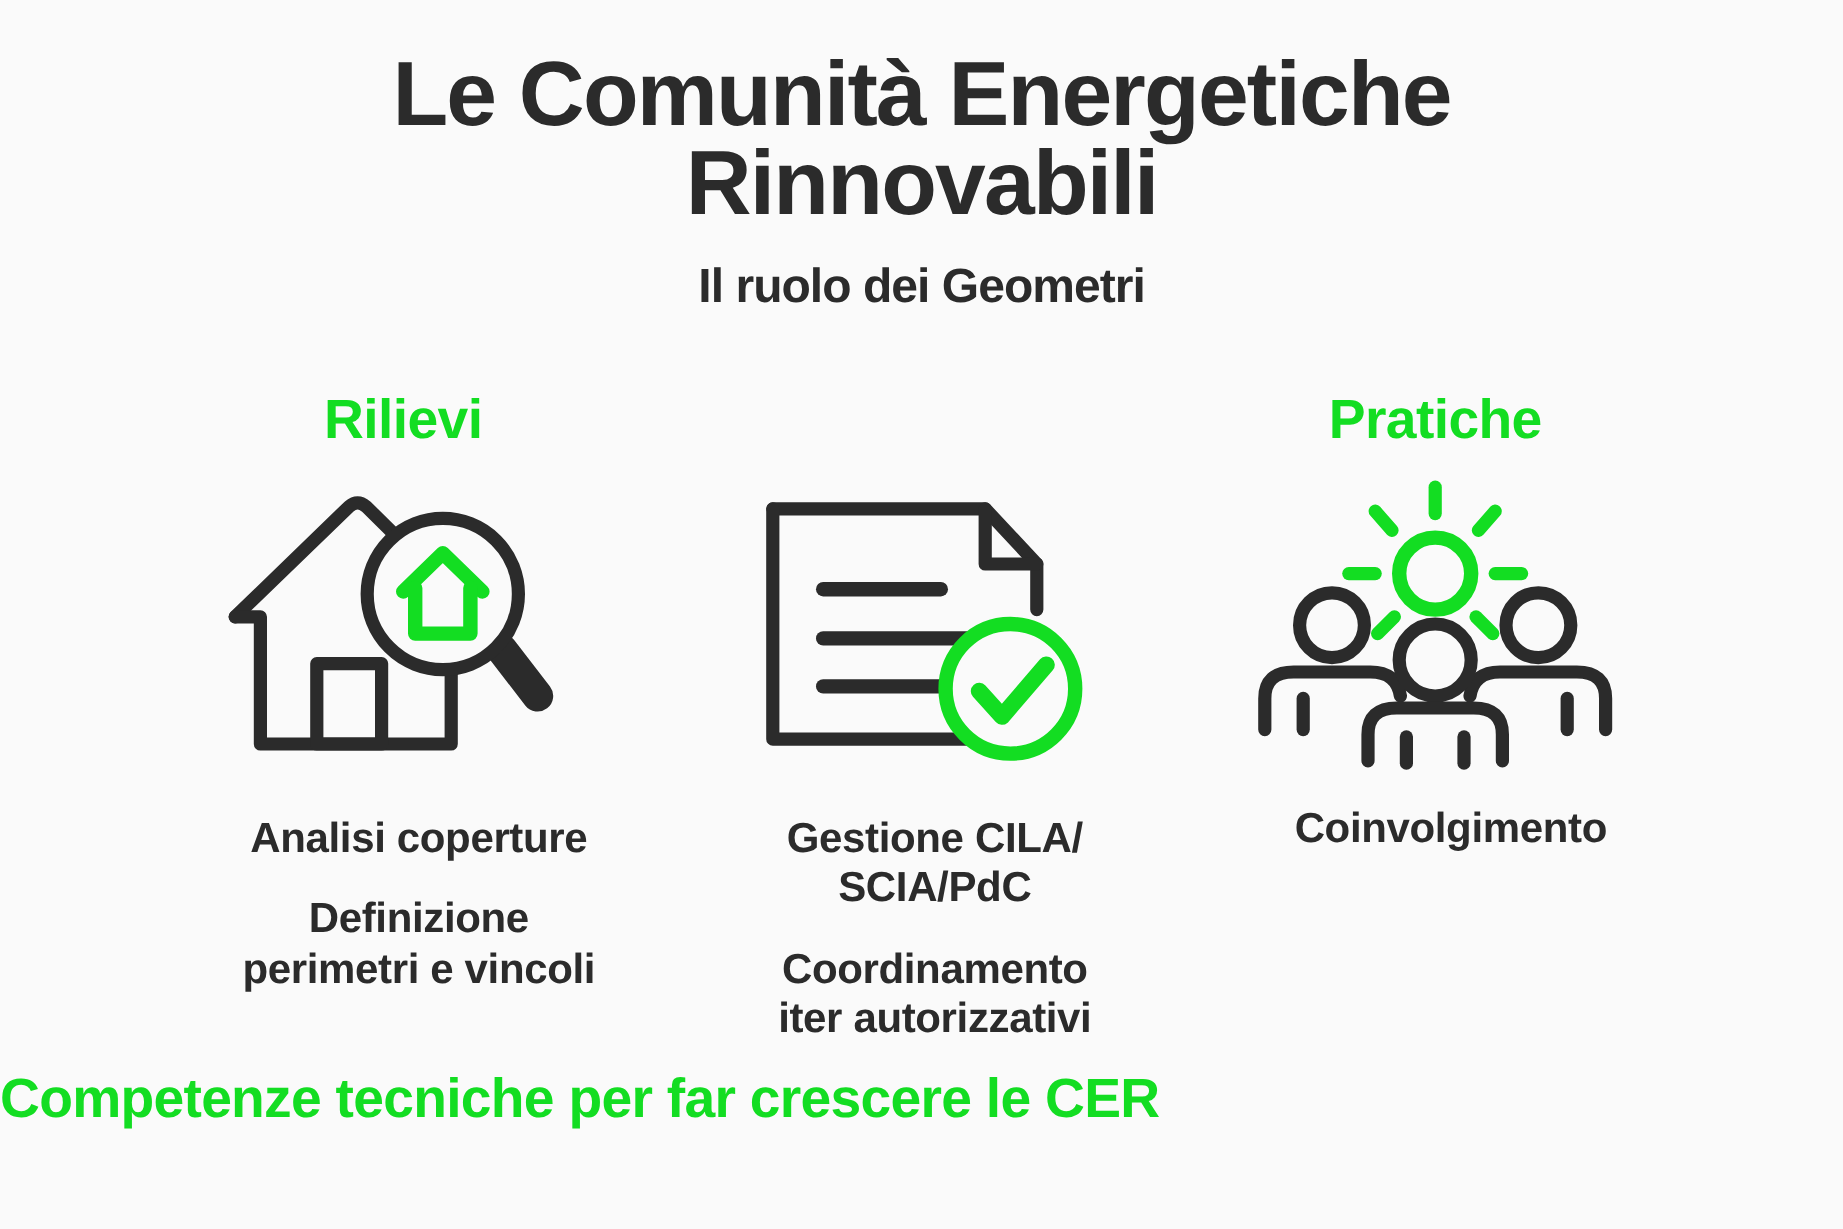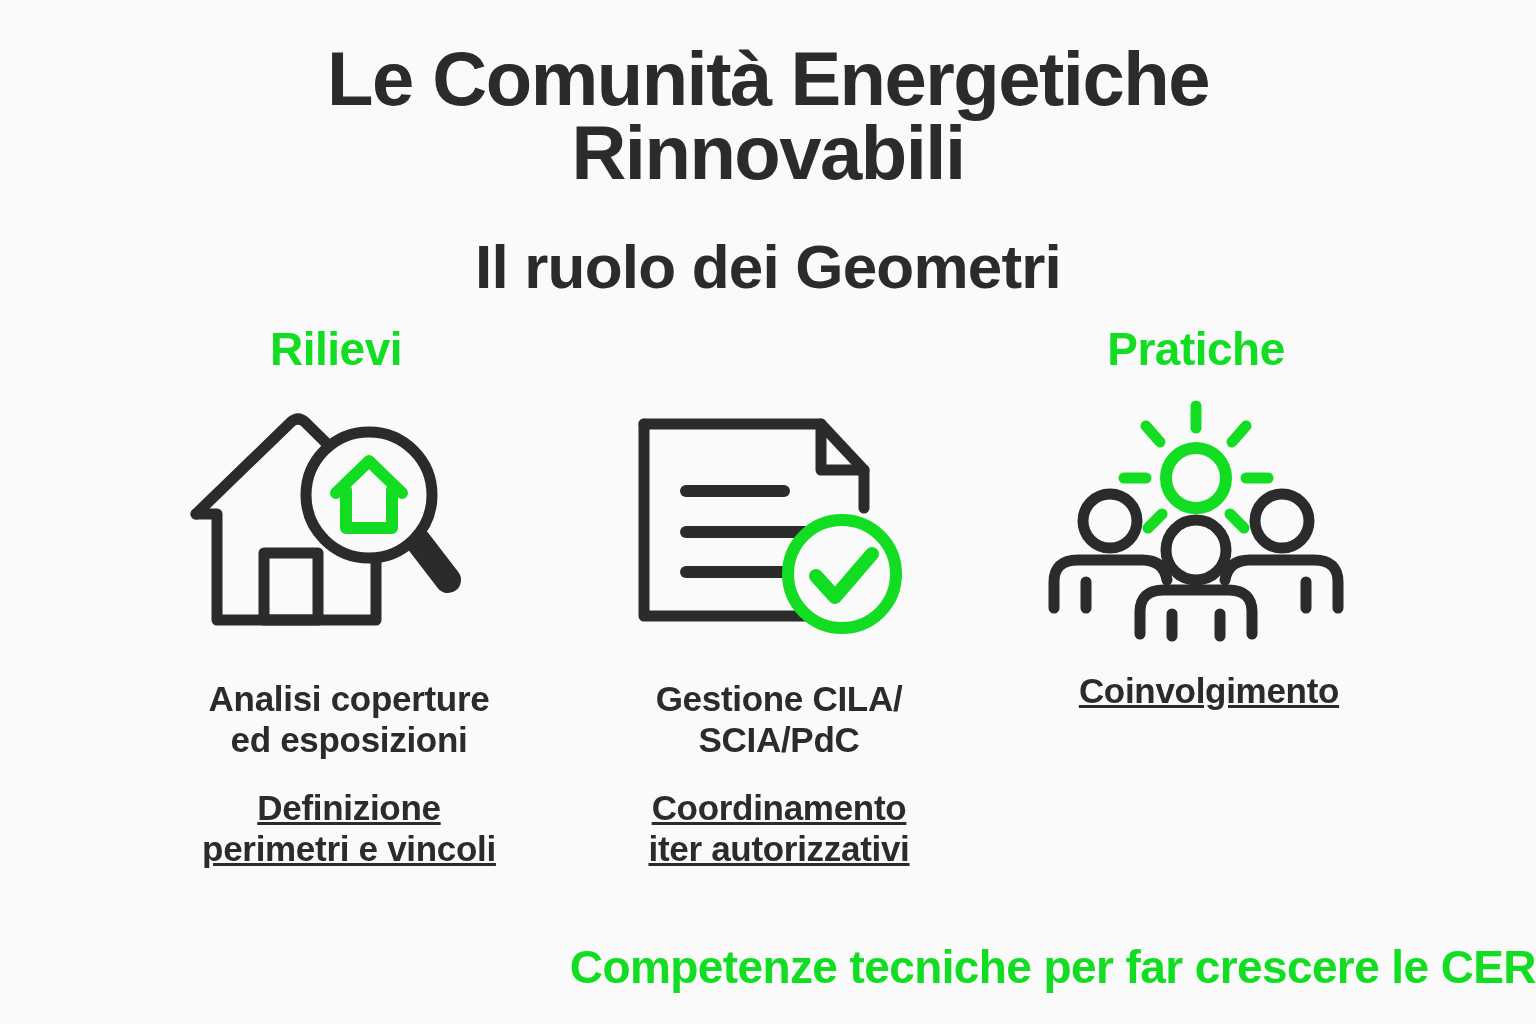--- a/index.html
+++ b/index.html
@@ -34,24 +34,24 @@
   .title {
     font-size: 76px;
     font-weight: 700;
     line-height: 0.98;
     letter-spacing: -1.5px;
     color: #2b2b2b;
     margin: 0 auto;
     max-width: 1120px;
   }
   .subtitle {
-    font-size: 62px;
-    font-weight: 700;
-    color: #2b2b2b;
-    margin-top: 40px;
+    font-size: 40px;
+    font-weight: 700;
+    color: #2b2b2b;
+    margin-top: 26px;
     letter-spacing: -0.8px;
   }
 
   
   .columns {
     position: absolute;
     top: 326px;
     left: 0;
     width: 1532px;
     height: 520px;
@@ -89,37 +89,36 @@
   .line-block {
     font-size: 35px;
     font-weight: 700;
     line-height: 1.18;
     color: #2b2b2b;
     letter-spacing: -0.3px;
     margin-left: 26px;
   }
   .line-block.secondary {
     margin-top: 26px;
-    text-decoration: underline;
   }
   .line-block.green {
     color: #13dd22;
     font-size: 37px;
   }
   .block-1a { margin-top: 30px; }
   .block-2a { margin-top: 30px; }
   .block-3a { margin-top: 26px; }
 
   
   .tagline {
     position: absolute;
-    top: 940px;
+    top: 888px;
     left: 0;
     width: 1536px;
-    text-align: right;
+    text-align: left;
     font-size: 46px;
     font-weight: 700;
     color: #13dd22;
     letter-spacing: -0.6px;
   }
 </style>
 </head>
 <body>
 
 <div id="poster">
@@ -149,21 +148,20 @@
 
           <circle cx="183" cy="87" r="63" fill="#fafafa" stroke="#2b2b2b" stroke-width="11"></circle>
 
           <path d="M150 85 L183 53 L216 85" stroke="#13dd22" stroke-width="12" stroke-linecap="round" stroke-linejoin="round" fill="none"></path>
           <path d="M160 82 L160 120 L206 120 L206 82" stroke="#13dd22" stroke-width="12" stroke-linecap="round" stroke-linejoin="round" fill="none"></path>
         </svg>
       </div>
 
       <div class="line-block block-1a">
         <div>Analisi coperture</div>
-        <div>ed esposizioni</div>
       </div>
 
       <div class="line-block secondary">
         <div>Definizione</div>
         <div>perimetri e vincoli</div>
       </div>
     </div>
 
     <div class="col">
       <div class="col-heading empty"></div>

